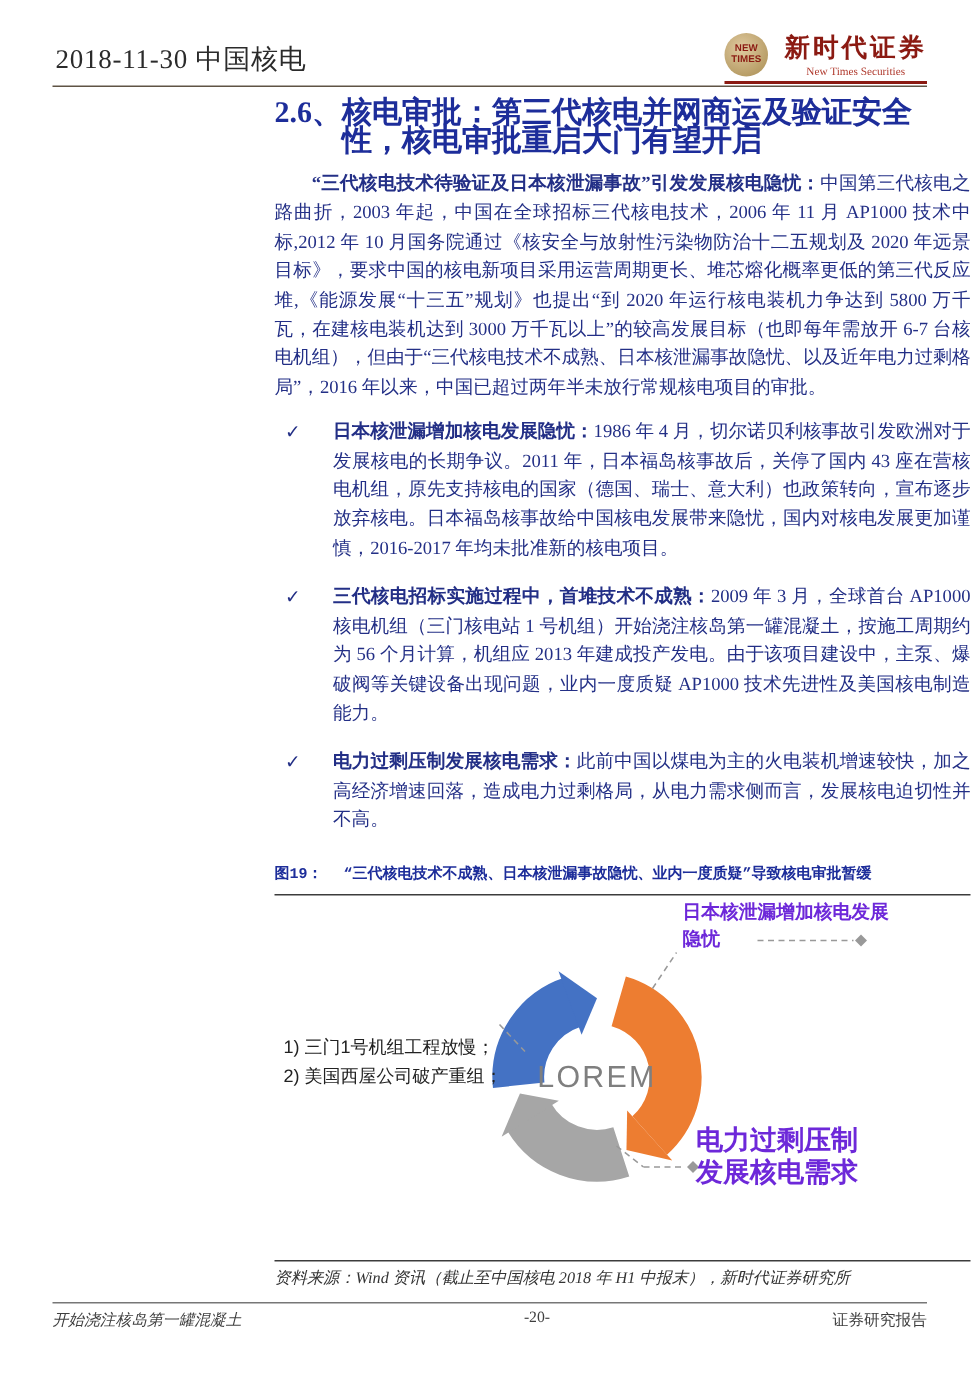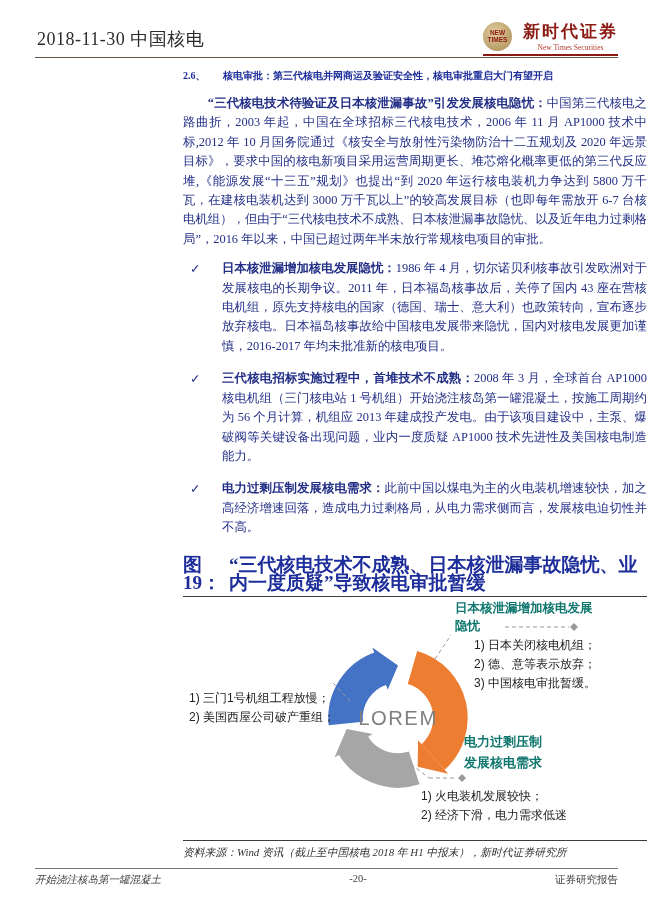--- a/index.html
+++ b/index.html
@@ -17,47 +17,47 @@
           color:#8b1a12; font-family:"Liberation Sans",sans-serif; font-size:6.5px; font-weight:bold;
           display:flex; flex-direction:column; align-items:center; justify-content:center; line-height:7px; }
   .logo-names { display:flex; flex-direction:column; align-items:center; }
   .logo-cn { font-size:17px; font-weight:bold; color:#8b1a12; letter-spacing:2px; }
   .logo-en { font-size:7.5px; color:#b03a2e;font-family:Liberation Serif, serif; }
   .header-rule { position:absolute; top:57px; left:35px; right:32px; border-top:1.5px solid #5f5344; }
 
   
   .content { position:absolute; left:183px; top:66px; width:464px;
              color:#232f86; font-size:12.4px; line-height:19.4px; text-align:justify; }
-  .sec-heading { display:flex; font-weight:bold; font-size:10px; line-height:19px;
+  .sec-heading { display:flex; font-weight:bold; font-size:20px; line-height:19px;
                  color:#1d2d9a; margin:0 0 9px; text-align:left; }
   .sec-num { flex:0 0 40px; }
   p.para { margin:0 0 10px; text-indent:2em; }
   .lead { font-weight:bold; }
   .bullet { display:flex; margin:0 0 13px; }
   .bullet-check { flex:0 0 32px; padding-left:7px; font-weight:bold;
                   font-family:"DejaVu Sans",sans-serif; color:#232f86; }
   .bullet-text { flex:1; }
   .fig-title { display:flex; font-weight:bold; color:#1d2d9a; margin:18px 0 0;
-               line-height:18.5px; font-size:19px; text-align:left; }
+               line-height:18.5px; font-size:10px; text-align:left;font-family:Liberation Mono, monospace; }
   .fig-title-label { flex:0 0 46px; }
   .rule-dark { border:none; border-top:1.5px solid #3c3c3c; margin:3px 0 0; }
   .fig-source { font-size:10.8px; color:#333; font-style:italic; margin:4px 0 7px;
                 line-height:14px; text-align:left; }
 
   
   .figure-box { position:relative; height:240px; font-family:"Liberation Sans",sans-serif;
                 color:#1a1a1a; text-align:left; text-indent:0; }
   .figure-box svg { position:absolute; left:0; top:0; }
-  .fig-label { position:absolute; font-weight:bold; font-size:12.5px; line-height:18px; color:#0f766e; }
+  .fig-label { position:absolute; font-weight:bold; font-size:12.5px; line-height:18px; color:#6d28d9; }
   .fig-list  { position:absolute; font-size:12px; line-height:19px; color:#222; font-weight:normal; }
   .lbl-right  { left:272px; top:2px;  width:142px; }
   .list-right { left:291px; top:39px; }
   .lbl-left   { left:12px;  top:55px; width:152px; text-align:center; }
   .list-left  { left:6px;   top:92px; }
-  .lbl-bottom { left:281px; top:134px; font-size:13px; line-height:21px; }
+  .lbl-bottom { left:281px; top:153px; font-size:18px; line-height:21px; }
   .list-bottom{ left:238px; top:190px; line-height:19.5px; }
 
   
   .footer-rule { position:absolute; top:868px; left:35px; right:32px; border-top:1px solid #777; }
   .footer { position:absolute; top:873px; left:35px; right:32px; display:flex;
             justify-content:space-between; font-size:10.5px; color:#3f3f3f; }
   .footer .f-left { font-style:italic; }
 </style>
 </head>
 <body>
@@ -86,21 +86,21 @@
 
   <p class="para"><span class="lead">“三代核电技术待验证及日本核泄漏事故”引发发展核电隐忧：</span><span>中国第三代核电之路曲折，2003 年起，中国在全球招标三代核电技术，2006 年 11 月 AP1000 技术中标,2012 年 10 月国务院通过《核安全与放射性污染物防治十二五规划及 2020 年远景目标》，要求中国的核电新项目采用运营周期更长、堆芯熔化概率更低的第三代反应堆,《能源发展“十三五”规划》也提出“到 2020 年运行核电装机力争达到 5800 万千瓦，在建核电装机达到 3000 万千瓦以上”的较高发展目标（也即每年需放开 6-7 台核电机组），但由于“三代核电技术不成熟、日本核泄漏事故隐忧、以及近年电力过剩格局”，2016 年以来，中国已超过两年半未放行常规核电项目的审批。</span></p>
 
   <div class="bullet">
     <span class="bullet-check">✓</span>
     <span class="bullet-text"><span class="lead">日本核泄漏增加核电发展隐忧：</span><span>1986 年 4 月，切尔诺贝利核事故引发欧洲对于发展核电的长期争议。2011 年，日本福岛核事故后，关停了国内 43 座在营核电机组，原先支持核电的国家（德国、瑞士、意大利）也政策转向，宣布逐步放弃核电。日本福岛核事故给中国核电发展带来隐忧，国内对核电发展更加谨慎，2016-2017 年均未批准新的核电项目。</span></span>
   </div>
 
   <div class="bullet">
     <span class="bullet-check">✓</span>
-    <span class="bullet-text"><span class="lead">三代核电招标实施过程中，首堆技术不成熟：</span><span>2008 年 3 月，全球首台 AP1000 核电机组（三门核电站 1 号机组）开始浇注核岛第一罐混凝土，按施工周期约为 56 个月计算，机组应 2013 年建成投产发电。由于该项目建设中，主泵、爆破阀等关键设备出现问题，业内一度质疑 AP1000 技术先进性及美国核电制造能力。</span></span>
+    <span class="bullet-text"><span class="lead">三代核电招标实施过程中，首堆技术不成熟：</span><span>2009 年 3 月，全球首台 AP1000 核电机组（三门核电站 1 号机组）开始浇注核岛第一罐混凝土，按施工周期约为 56 个月计算，机组应 2013 年建成投产发电。由于该项目建设中，主泵、爆破阀等关键设备出现问题，业内一度质疑 AP1000 技术先进性及美国核电制造能力。</span></span>
   </div>
 
   <div class="bullet">
     <span class="bullet-check">✓</span>
     <span class="bullet-text"><span class="lead">电力过剩压制发展核电需求：</span><span>此前中国以煤电为主的火电装机增速较快，加之高经济增速回落，造成电力过剩格局，从电力需求侧而言，发展核电迫切性并不高。</span></span>
   </div>
 
   <div class="fig-title">
     <span class="fig-title-label">图19：</span>
     <span>“三代核电技术不成熟、日本核泄漏事故隐忧、业内一度质疑”导致核电审批暂缓</span>
@@ -125,38 +125,29 @@
         <line x1="322" y1="30" x2="386" y2="30" stroke="#999999"></line>
         <line x1="150" y1="86" x2="167" y2="104" stroke="#999999"></line>
         <line x1="228" y1="167" x2="246" y2="181" stroke="#999999"></line>
         <line x1="246" y1="181" x2="274" y2="181" stroke="#999999"></line>
       </g>
       <polygon points="391,26 395,30 391,34 387,30" fill="#999999"></polygon>
       <polygon points="279,177 283,181 279,185 275,181" fill="#999999"></polygon>
     </svg>
 
     <div class="fig-label lbl-right">日本核泄漏增加核电发展隐忧</div>
-    <div class="fig-list list-right">
-      <div>1) 日本关闭核电机组；</div>
-      <div>2) 德、意等表示放弃；</div>
-      <div>3) 中国核电审批暂缓。</div>
-    </div>
 
     <div class="fig-list list-left">
       <div>1) 三门1号机组工程放慢；</div>
       <div>2) 美国西屋公司破产重组；</div>
     </div>
 
     <div class="fig-label lbl-bottom">
       <div>电力过剩压制</div>
       <div>发展核电需求</div>
-    </div>
-    <div class="fig-list list-bottom">
-      <div>1) 火电装机发展较快；</div>
-      <div>2) 经济下滑，电力需求低迷</div>
     </div>
   </div>
 
   <hr class="rule-dark">
   <div class="fig-source">资料来源：Wind 资讯（截止至中国核电 2018 年 H1 中报末），新时代证券研究所</div>
 
 </div>
 
 <div class="footer-rule"></div>
 <div class="footer">

